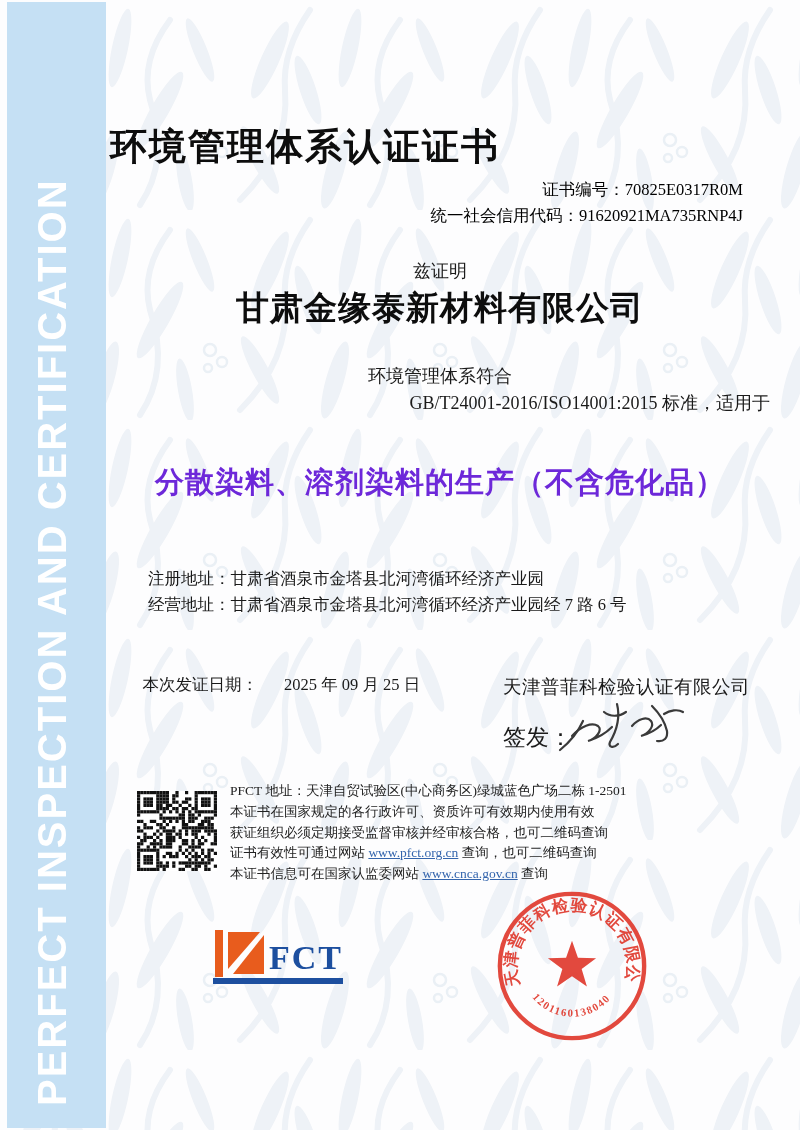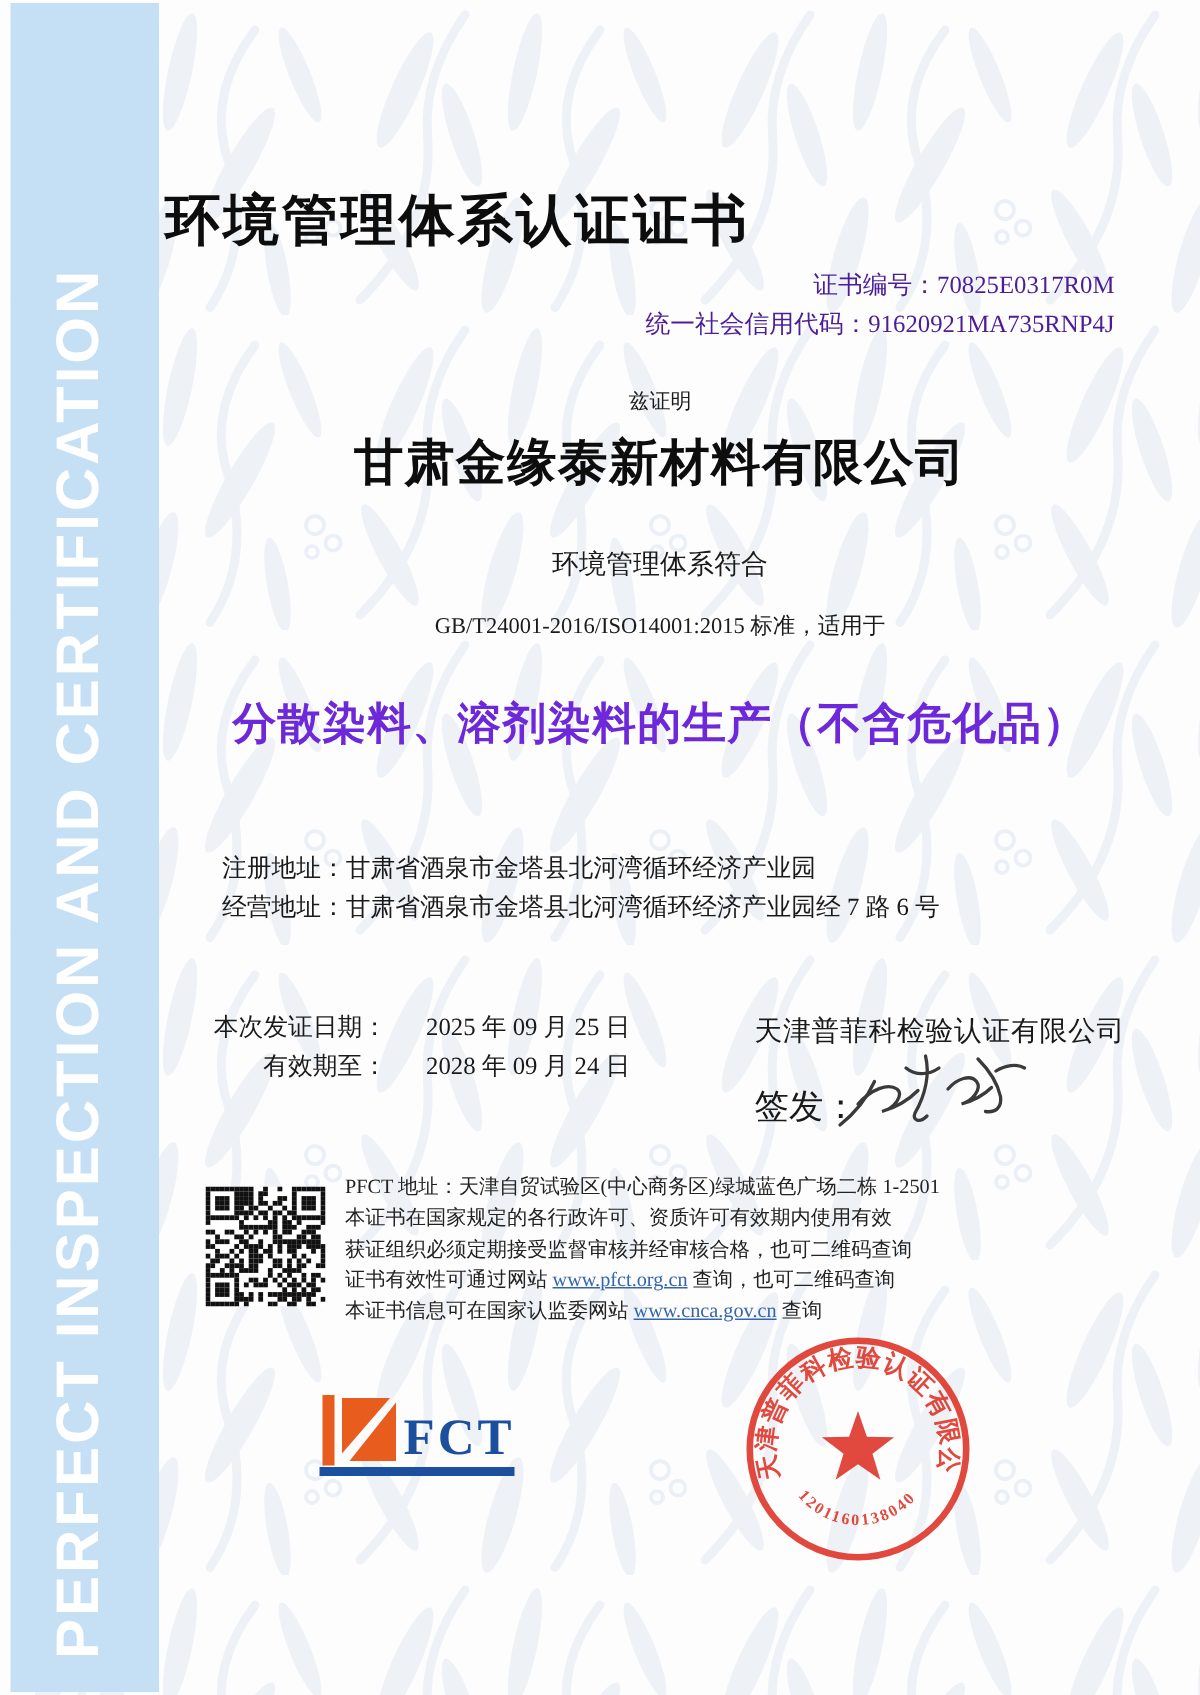--- a/index.html
+++ b/index.html
@@ -25,29 +25,29 @@
     z-index:2;
   }
   .content{position:absolute;left:110px;top:0;width:690px;height:1130px;z-index:2;}
   .abs{position:absolute;}
   .doc-title{
     left:0;top:122px;width:660px;
     font-size:37px;font-weight:bold;letter-spacing:2px;color:#0d0d0d;
   }
   .cert-meta{
     right:57px;top:177px;text-align:right;
-    font-size:16.5px;line-height:26px;color:#4c1d95;
-  }
-  .certify-intro{left:0;top:259px;width:660px;text-align:center;font-size:14px;}
+    font-size:16.5px;line-height:26px;color:#000000;
+  }
+  .certify-intro{left:0;top:259px;width:660px;text-align:center;font-size:18px;}
   .company-name{
     left:0;top:286px;width:660px;text-align:center;
     font-size:33px;font-weight:bold;letter-spacing:1px;color:#0d0d0d;
   }
   .system-line{left:0;top:364px;width:660px;text-align:center;font-size:18px;}
-  .standard-line{left:0;top:408px;width:660px;text-align:center;font-size:15px;}
+  .standard-line{left:0;top:391px;width:660px;text-align:right;font-size:18px;}
   .scope-line{
     left:0;top:463px;width:660px;text-align:center;
     font-size:29px;font-weight:bold;letter-spacing:1px;color:#6d28d9;
   }
   .addresses{left:38px;top:566px;font-size:16.5px;line-height:25.5px;}
   .dates{left:8px;top:672px;font-size:16.5px;line-height:25.5px;}
   .dates .lab{display:inline-block;width:140px;text-align:right;}
   .dates .val{margin-left:26px;}
   .issuer-company{left:393px;top:674px;font-size:18.5px;letter-spacing:0.5px;}
   .sign-row{left:393px;top:722px;font-size:23px;}
@@ -113,21 +113,20 @@
 
     <div class="abs scope-line">分散染料、溶剂染料的生产（不含危化品）</div>
 
     <div class="abs addresses">
       <div><span>注册地址：</span><span>甘肃省酒泉市金塔县北河湾循环经济产业园</span></div>
       <div><span>经营地址：</span><span>甘肃省酒泉市金塔县北河湾循环经济产业园经 7 路 6 号</span></div>
     </div>
 
     <div class="abs dates">
       <div><span class="lab">本次发证日期：</span><span class="val">2025 年 09 月 25 日</span></div>
-      <div><span class="lab">有效期至：</span><span class="val">2028 年 09 月 24 日</span></div>
     </div>
 
     <div class="abs issuer-company">天津普菲科检验认证有限公司</div>
     <div class="abs sign-row">签发：</div>
 
     <svg class="abs signature" width="150" height="74" viewBox="0 0 150 74" xmlns="http://www.w3.org/2000/svg">
       <g fill="none" stroke="#3a3a3a" stroke-width="2.2" stroke-linecap="round">
         <path d="M8,56 C18,48 26,38 31,27"></path>
         <path d="M20,42 C29,32 40,28 46,32 C51,36 44,45 36,47 C46,44 55,38 60,33"></path>
         <path d="M52,18 C58,23 67,23 74,18"></path>

